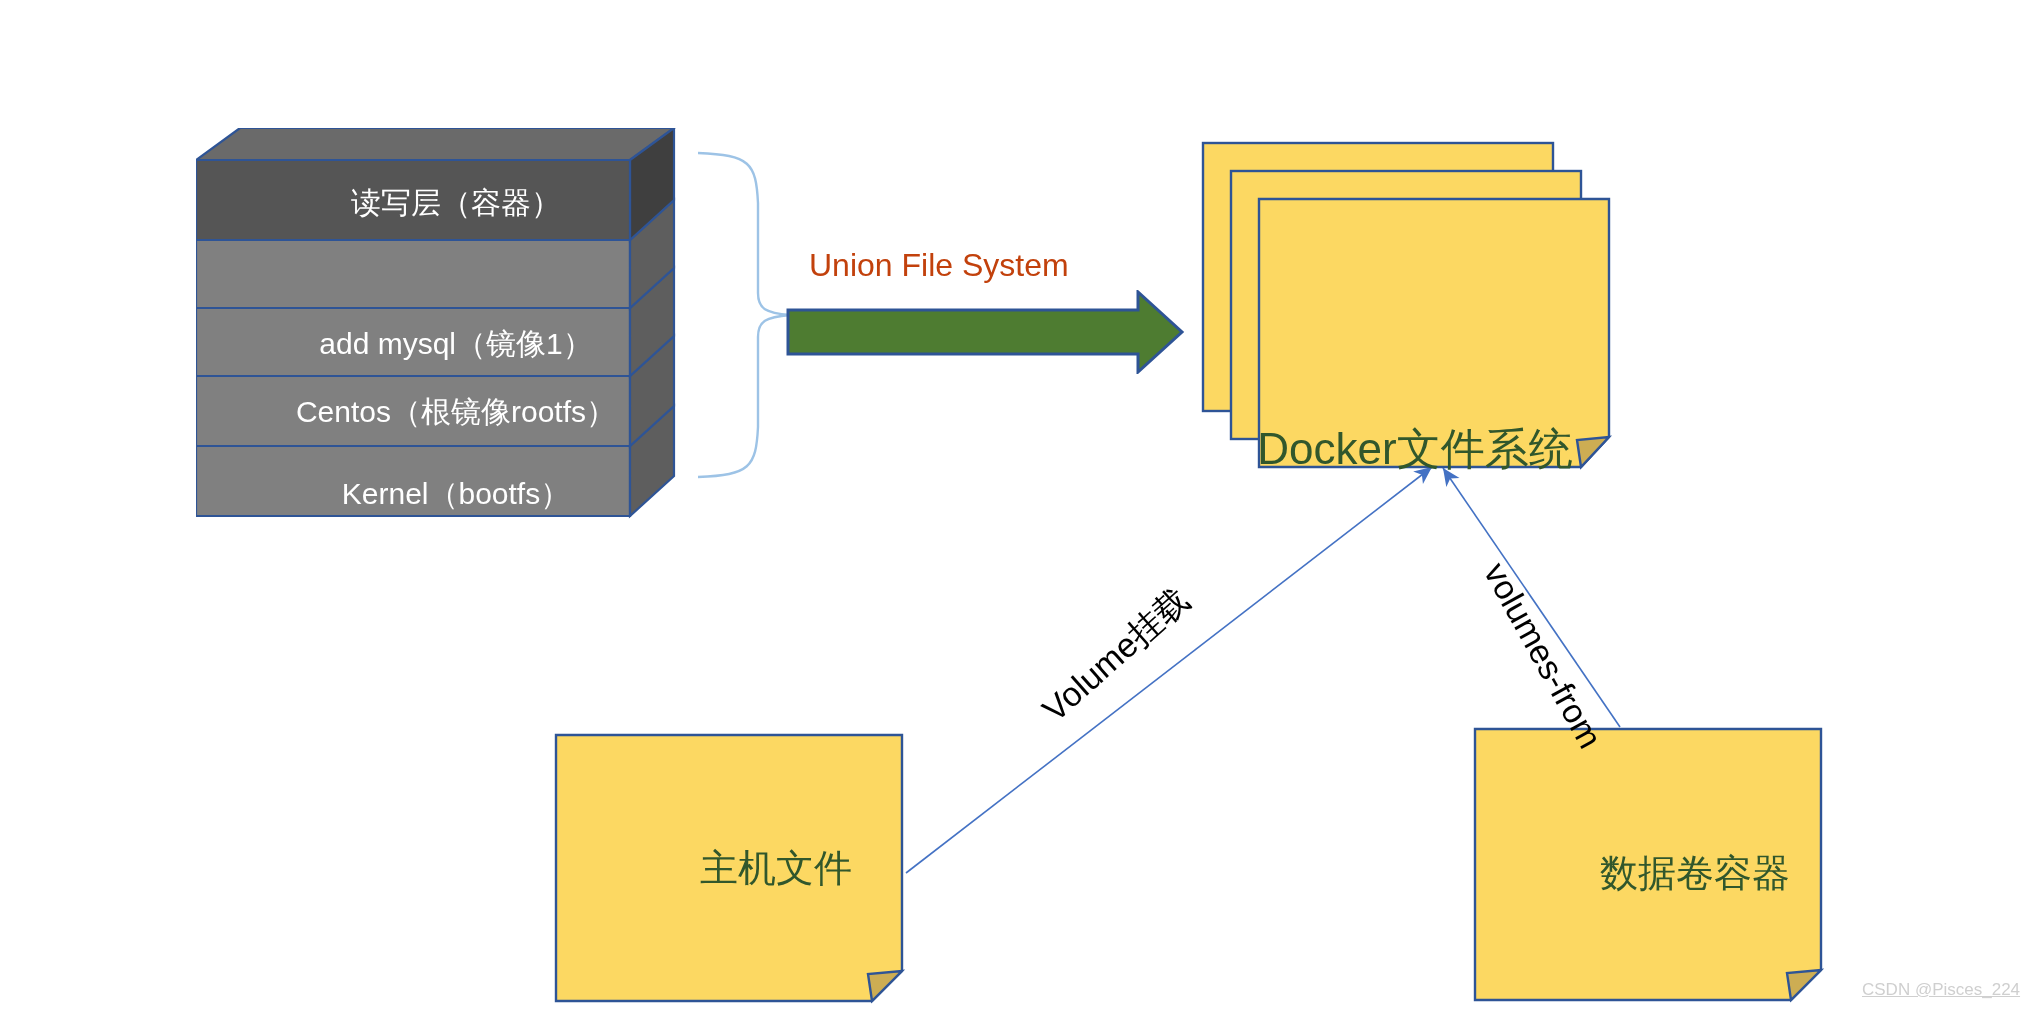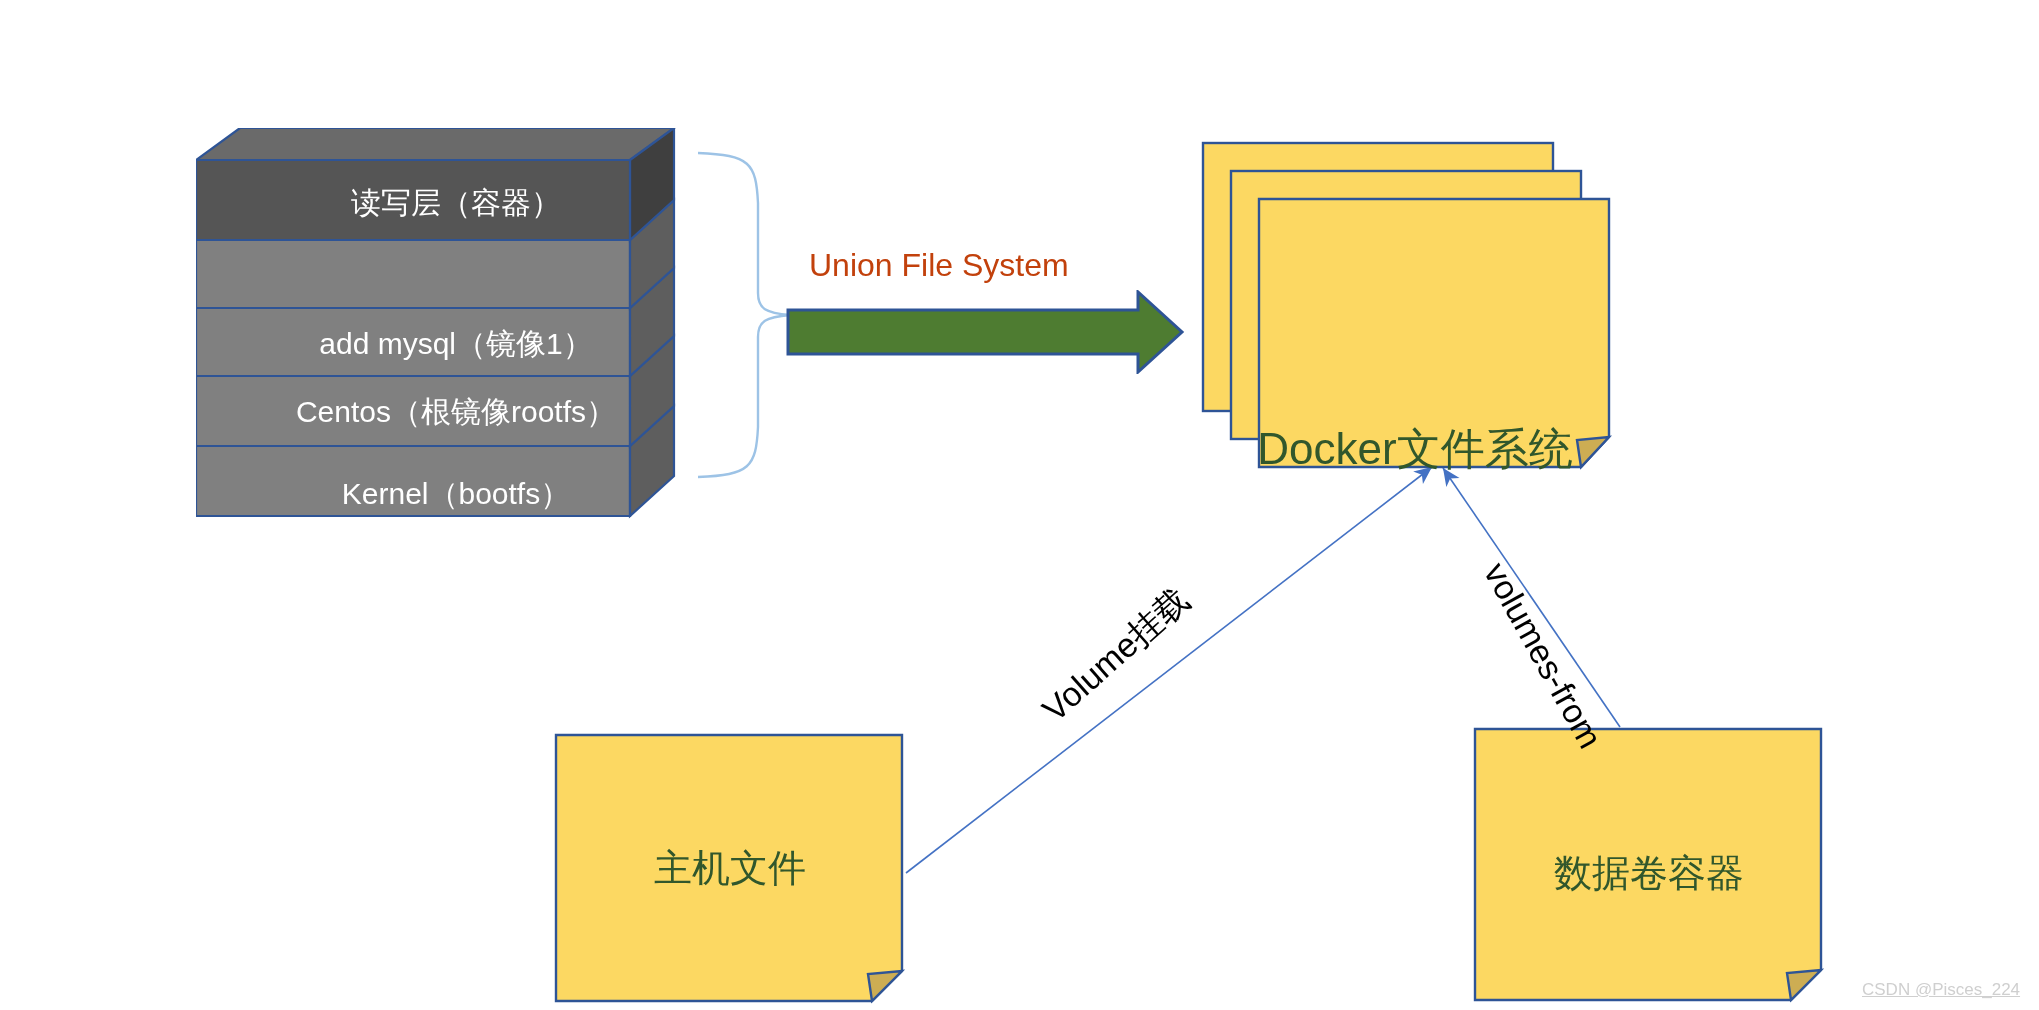--- a/index.html
+++ b/index.html
@@ -78,20 +78,21 @@
   
   .note-card { position: absolute; }
   .note-label {
     position: absolute;
     text-align: center;
     font-size: 38px;
     color: #31572c;
     white-space: nowrap;
     width: 100%;
     pointer-events: none;
+    padding-left: 46px;
   }
   #host-card { left: 554px; top: 733px; width: 352px; height: 272px; }
   #volume-container-card { left: 1473px; top: 727px; width: 352px; height: 277px; }
   #host-card .note-label { top: 110px; }
   #volume-container-card .note-label { top: 112px; margin-top: 9px; }
 
   
   .edge-label {
     position: absolute;
     font-size: 34px;

